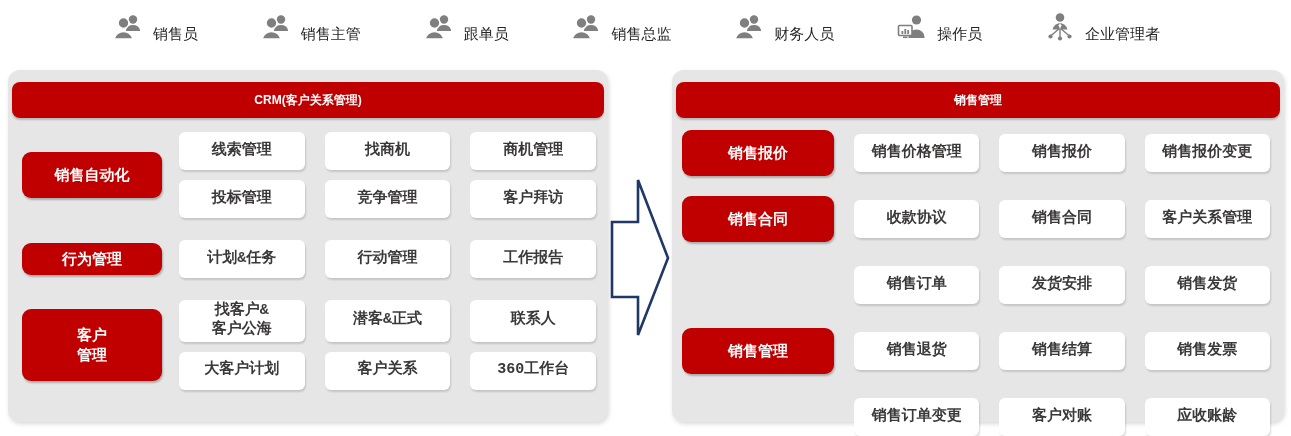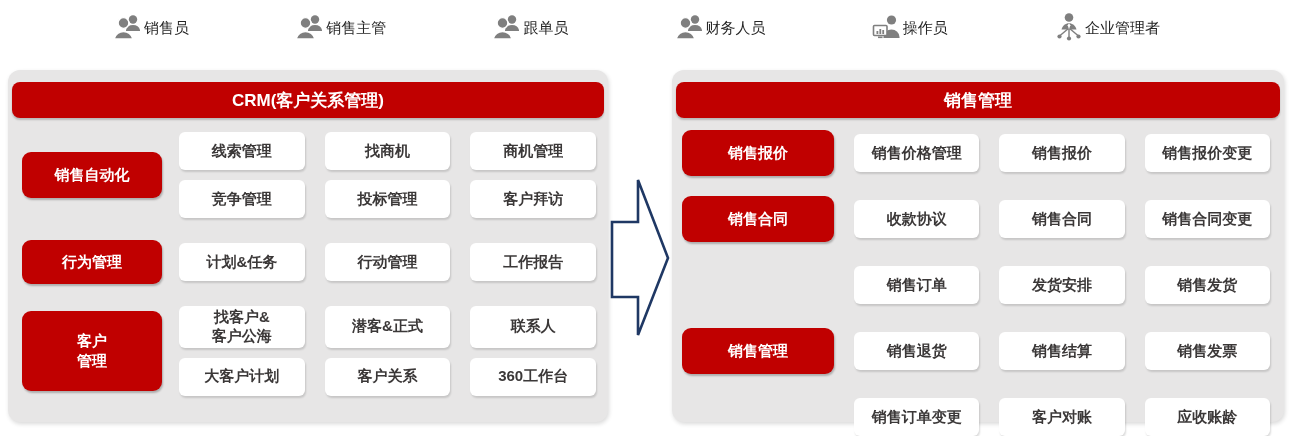--- a/index.html
+++ b/index.html
@@ -2,51 +2,51 @@
 <html><head>
 <meta charset="utf-8">
 <style>
   * { margin:0; padding:0; box-sizing:border-box; }
   html,body { background:#ffffff; }
   body { font-family:"Liberation Sans","DejaVu Sans",sans-serif; }
   .canvas { position:relative; width:1291px; height:436px; background:#ffffff; overflow:hidden; }
 
   
   .roles { position:absolute; left:112px; top:12px; width:1048px; display:flex; justify-content:space-between; align-items:center; }
-  .role { display:flex; align-items:center; }
+  .role { display:flex; align-items:flex-end; gap:9px; }
   .role svg { width:32px; height:32px; display:block; }
   .role-label { font-size:15px; color:#262626; white-space:nowrap; }
 
   
   .panel { position:absolute; top:70px; height:352px; background:#E7E6E6; border-radius:12px; box-shadow:1px 2px 4px rgba(0,0,0,0.15); }
   .panel-left  { left:8px;   width:600px; }
   .panel-right { left:672px; width:612px; }
 
   .panel-header { margin:12px 4px 0 4px; height:36px; background:#C00000; border-radius:8px;
                   display:flex; align-items:center; justify-content:center;
-                  color:#ffffff; font-weight:700; font-size:17px; box-shadow:0 2px 2px rgba(0,0,0,0.2); }
+                  color:#ffffff; font-weight:700; font-size:12px; box-shadow:0 2px 2px rgba(0,0,0,0.2); }
 
   .red-label { background:#C00000; color:#ffffff; font-weight:700; font-size:15px;
                border-radius:9px; display:flex; align-items:center; justify-content:center;
                text-align:center; white-space:pre-line; line-height:1.35;
                box-shadow:1px 2px 2px rgba(0,0,0,0.25); }
 
   .card { background:#ffffff; border-radius:6px; min-height:38px;
           display:flex; align-items:center; justify-content:center;
           font-weight:700; font-size:15px; color:#3B3838; text-align:center;
           white-space:pre-line; line-height:1.25; padding:2px 4px;
-          box-shadow:1px 2px 2px rgba(0,0,0,0.14); }
+          box-shadow:1px 2px 2px rgba(0,0,0,0.14);font-family:Liberation Mono, monospace; }
 
   
   .left-content { padding:14px 12px 0 14px; display:flex; flex-direction:column; gap:22px; }
   .group { display:flex; align-items:center; gap:17px; }
   .group .red-label { width:140px; flex:none; }
   .label-a { height:46px; }
-  .label-b { height:44px; }
-  .label-c { height:80px; }
+  .label-b { height:32px; }
+  .label-c { height:72px; }
   .group-cards { flex:1; display:flex; flex-direction:column; gap:10px; }
   .card-row { display:flex; gap:20px; }
   .card-row .card { flex:1; }
 
   
   .right-grid { margin:12px 14px 0 10px; display:grid;
                 grid-template-columns:152px 1fr 1fr 1fr; column-gap:22px; row-gap:11px;
                 grid-auto-rows:46px; align-items:center;gap:20px; }
   .right-grid .red-label { height:46px; }
   .spacer-cell { height:46px; }
@@ -90,20 +90,31 @@
         <g fill="#7F7F7F">
             <circle cx="21" cy="7.5" r="4.2"></circle>
             <path d="M14 18 a7.2 6.5 0 0 1 14 0 v1 h-14 z"></path>
         <circle cx="11.5" cy="11" r="5.4" stroke="#fff" stroke-width="1.4"></circle>
             <path d="M2.5 26 a9.2 8.2 0 0 1 18 0 v1 h-18 z" stroke="#fff" stroke-width="1.4"></path>
           </g>
       </svg>
       <span class="role-label">跟单员</span>
     </div>
 
+    <div class="role">
+      <svg viewBox="0 0 32 32">
+        <g fill="#7F7F7F">
+            <circle cx="21" cy="7.5" r="4.2"></circle>
+            <path d="M14 18 a7.2 6.5 0 0 1 14 0 v1 h-14 z"></path>
+        <circle cx="11.5" cy="11" r="5.4" stroke="#fff" stroke-width="1.4"></circle>
+            <path d="M2.5 26 a9.2 8.2 0 0 1 18 0 v1 h-18 z" stroke="#fff" stroke-width="1.4"></path>
+          </g>
+      </svg>
+      <span class="role-label">销售总监</span>
+    </div>
 
     <div class="role">
       <svg viewBox="0 0 32 32">
         <g fill="#7F7F7F">
             <circle cx="21" cy="7.5" r="4.2"></circle>
             <path d="M14 18 a7.2 6.5 0 0 1 14 0 v1 h-14 z"></path>
         <circle cx="11.5" cy="11" r="5.4" stroke="#fff" stroke-width="1.4"></circle>
             <path d="M2.5 26 a9.2 8.2 0 0 1 18 0 v1 h-18 z" stroke="#fff" stroke-width="1.4"></path>
           </g>
       </svg>
@@ -153,22 +164,22 @@
 
       <div class="group">
         <div class="red-label label-a">销售自动化</div>
         <div class="group-cards">
           <div class="card-row">
             <div class="card">线索管理</div>
             <div class="card">找商机</div>
             <div class="card">商机管理</div>
           </div>
           <div class="card-row">
+            <div class="card">投标管理</div>
             <div class="card">竞争管理</div>
-            <div class="card">投标管理</div>
             <div class="card">客户拜访</div>
           </div>
         </div>
       </div>
 
       <div class="group">
         <div class="red-label label-b">行为管理</div>
         <div class="group-cards">
           <div class="card-row">
             <div class="card">计划&amp;任务</div>
@@ -210,21 +221,21 @@
     <div class="right-grid">
 
       <div class="red-label">销售报价</div>
       <div class="card">销售价格管理</div>
       <div class="card">销售报价</div>
       <div class="card">销售报价变更</div>
 
       <div class="red-label">销售合同</div>
       <div class="card">收款协议</div>
       <div class="card">销售合同</div>
-      <div class="card">销售合同变更</div>
+      <div class="card">客户关系管理</div>
 
       <div class="spacer-cell"></div>
       <div class="card">销售订单</div>
       <div class="card">发货安排</div>
       <div class="card">销售发货</div>
 
       <div class="red-label">销售管理</div>
       <div class="card">销售退货</div>
       <div class="card">销售结算</div>
       <div class="card">销售发票</div>

